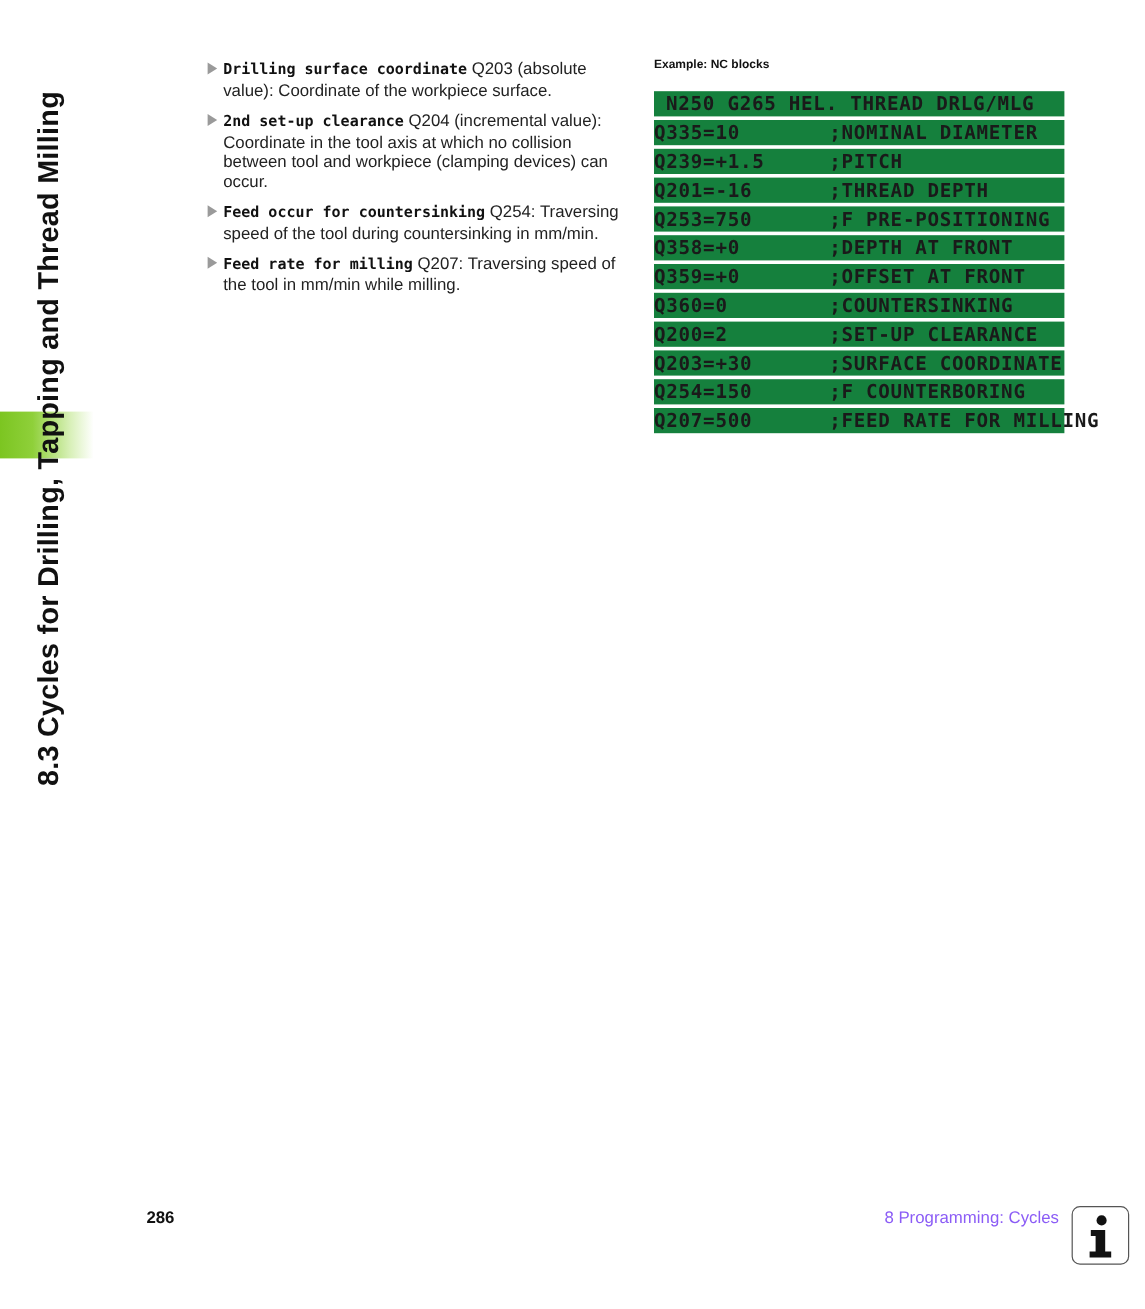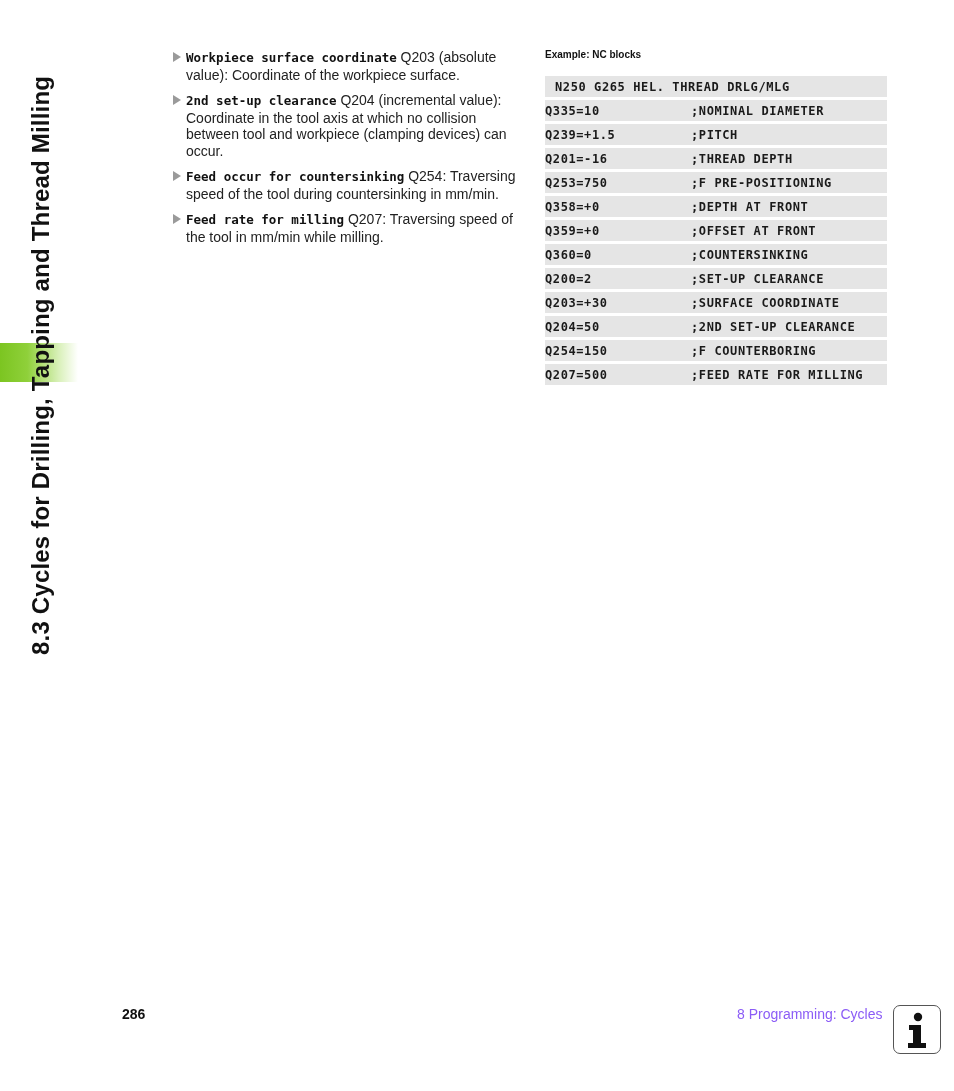--- a/index.html
+++ b/index.html
@@ -21,22 +21,22 @@
   .param { position: relative; padding-left: 14px; font-size: 14px; line-height: 16.5px; margin-bottom: 9px; color: #222; }
   .param .arrow {
     position: absolute; left: 1px; top: 3px; width: 0; height: 0;
     border-top: 5.5px solid transparent; border-bottom: 5.5px solid transparent;
     border-left: 8px solid #9a9a9a;
   }
   .param .kw { font-family: "DejaVu Sans Mono", monospace; font-weight: bold; font-size: 12.5px; color: #111; }
   .example-title { position: absolute; left: 545px; top: 49px; font-size: 10px; font-weight: bold; color: #111; }
   .nc-table { position: absolute; left: 545px; top: 76px; width: 342px; }
   .nc-row {
-    height: 21px; background: #e5e5e5; margin-bottom: 3px;
-    font-family: "DejaVu Sans Mono", monospace; font-weight: bold; font-size: 12px;
+    height: 21px; background: #15803d; margin-bottom: 3px;
+    font-family: "DejaVu Sans Mono", monospace; font-weight: bold; font-size: 16px;
     color: #1a1a1a; display: flex; align-items: center; letter-spacing: 0.6px; white-space: pre;
   }
   .nc-row.head { padding-left: 10px; }
   .nc-row .q { width: 146px; box-sizing: border-box; flex: none; }
   .nc-row .c { flex: 1; }
   .page-num { position: absolute; left: 82px; top: 1006px; font-size: 14px; font-weight: bold; color: #111; margin-left: 40px; }
   .chapter { position: absolute; left: 737px; top: 1006px; font-size: 14px; color: #8b5cf6; }
   .info-icon {
     position: absolute; left: 893px; top: 1005px; width: 48px; height: 49px;
     border: 1.5px solid #555; border-radius: 7px; box-sizing: border-box; background: #fff;
@@ -45,21 +45,21 @@
 </style>
 </head>
 <body>
 
 <div class="side-tab"></div>
 <div class="side-title">8.3 Cycles for Drilling, Tapping and Thread Milling</div>
 
 <div class="params">
   <div class="param">
     <span class="arrow"></span>
-    <span class="kw">Workpiece surface coordinate</span><span> Q203 (absolute value): Coordinate of the workpiece surface.</span>
+    <span class="kw">Drilling surface coordinate</span><span> Q203 (absolute value): Coordinate of the workpiece surface.</span>
   </div>
   <div class="param">
     <span class="arrow"></span>
     <span class="kw">2nd set-up clearance</span><span> Q204 (incremental value): Coordinate in the tool axis at which no collision between tool and workpiece (clamping devices) can occur.</span>
   </div>
   <div class="param">
     <span class="arrow"></span>
     <span class="kw">Feed occur for countersinking</span><span> Q254: Traversing speed of the tool during countersinking in mm/min.</span>
   </div>
   <div class="param">
@@ -74,21 +74,20 @@
   <div class="nc-row head">N250 G265 HEL. THREAD DRLG/MLG</div>
   <div class="nc-row"><span class="q">Q335=10</span><span class="c">;NOMINAL DIAMETER</span></div>
   <div class="nc-row"><span class="q">Q239=+1.5</span><span class="c">;PITCH</span></div>
   <div class="nc-row"><span class="q">Q201=-16</span><span class="c">;THREAD DEPTH</span></div>
   <div class="nc-row"><span class="q">Q253=750</span><span class="c">;F PRE-POSITIONING</span></div>
   <div class="nc-row"><span class="q">Q358=+0</span><span class="c">;DEPTH AT FRONT</span></div>
   <div class="nc-row"><span class="q">Q359=+0</span><span class="c">;OFFSET AT FRONT</span></div>
   <div class="nc-row"><span class="q">Q360=0</span><span class="c">;COUNTERSINKING</span></div>
   <div class="nc-row"><span class="q">Q200=2</span><span class="c">;SET-UP CLEARANCE</span></div>
   <div class="nc-row"><span class="q">Q203=+30</span><span class="c">;SURFACE COORDINATE</span></div>
-  <div class="nc-row"><span class="q">Q204=50</span><span class="c">;2ND SET-UP CLEARANCE</span></div>
   <div class="nc-row"><span class="q">Q254=150</span><span class="c">;F COUNTERBORING</span></div>
   <div class="nc-row"><span class="q">Q207=500</span><span class="c">;FEED RATE FOR MILLING</span></div>
 </div>
 
 <div class="page-num">286</div>
 <div class="chapter">8 Programming: Cycles</div>
 <div class="info-icon">
   <svg width="46" height="46" viewBox="0 0 46 46">
     <circle cx="24" cy="11" r="4.2" fill="#111"></circle>
     <path d="M15 19 H27 V37 H32 V42 H14 V37 H19 V24 H15 Z" fill="#111"></path>

